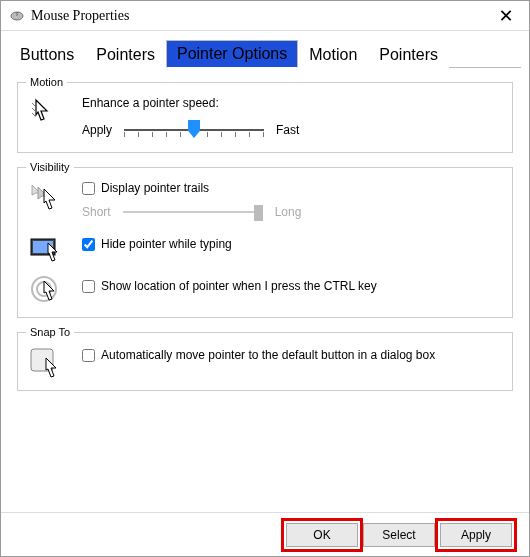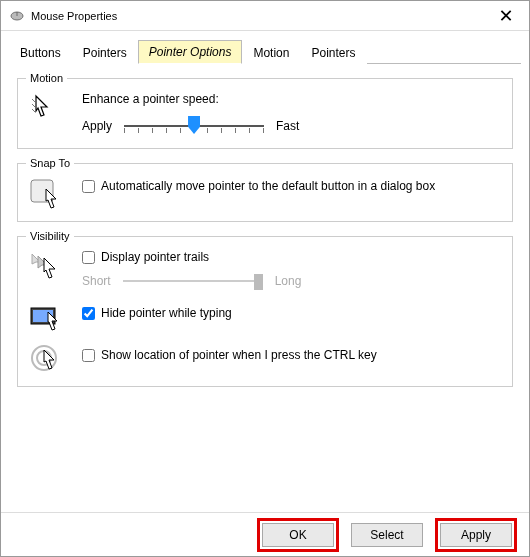--- a/index.html
+++ b/index.html
@@ -1,44 +1,44 @@
 <!DOCTYPE html>
 <html><head>
   <meta charset="utf-8">
   <style>
     * { box-sizing: border-box; font-family: "Segoe UI", Tahoma, sans-serif; }
     body { margin: 0; background: #fff; width: 530px; height: 557px; overflow: hidden; font-size: 12px; color: #000; }
     .window { width: 530px; height: 557px; border: 1px solid #999; background: #fff; display: flex; flex-direction: column; }
     .titlebar { height: 30px; display: flex; align-items: center; justify-content: space-between; padding: 0 8px; border-bottom: 1px solid #ddd; background: #fff; }
     .titlebar-left { display: flex; align-items: center; gap: 6px; }
-    .title-text { font-size: 11px; }
+    .title-text { font-size: 14px; font-family: Liberation Serif, serif; }
     .close-x { font-size: 18px; font-weight: 300; cursor: default; width: 30px; text-align: center; }
     .tabs-row { display: flex; align-items: flex-end; margin: 8px 8px 0 8px; border-bottom: 1px solid #bbb; }
-    .tab { padding: 4px 10px; font-size: 12px; border: 1px solid transparent; border-bottom: none; cursor: default; position: relative; top: 1px; background: #fff; }
-    .tab.active { border-color: #bbb; border-bottom: 1px solid #fff; background: #fef9c3; font-style: italic; }
+    .tab { padding: 4px 10px; font-size: 16px; border: 1px solid transparent; border-bottom: none; cursor: default; position: relative; top: 1px; background: #fff; }
+    .tab.active { border-color: #bbb; border-bottom: 1px solid #fff; background: #1d4ed8; }
     .content { flex: 1; padding: 8px 16px 8px 16px; }
     fieldset { border: 1px solid #ccc; margin: 0 0 8px 0; padding: 8px 12px 10px 8px; }
     legend { font-size: 11px; padding: 0 4px; }
     .row { display: flex; align-items: flex-start; gap: 14px; }
     .icon-col { width: 42px; display: flex; justify-content: center; padding-top: 2px; }
     .body-col { flex: 1; }
     .speed-label { font-size: 12px; margin-bottom: 8px; }
     .speed-row { display: flex; align-items: center; gap: 12px; font-size: 12px; }
     .slider-wrap { position: relative; width: 140px; height: 24px; }
     .slider-track { position: absolute; left: 0; right: 0; top: 11px; height: 2px; background: #555; }
     .slider-ticks { position: absolute; left: 0; right: 0; top: 14px; display: flex; justify-content: space-between; }
     .slider-ticks span { width: 1px; height: 5px; background: #777; }
     .slider-thumb { position: absolute; top: 2px; width: 12px; height: 18px; background: #1e90ff; clip-path: polygon(0 0,100% 0,100% 60%,50% 100%,0 60%); transform: translateX(-6px); }
     .chk { display: flex; align-items: center; gap: 6px; font-size: 12px; margin-top: 6px; }
     .chk input { width: 13px; height: 13px; margin: 0; }
     .disabled-text { color: #aaa; }
     .slider-flat { position: relative; width: 140px; height: 22px; }
     .slider-flat-track { position: absolute; left:0; right:0; top:10px; height:2px; background:#ccc; }
     .slider-flat-thumb { position:absolute; top:4px; right:0; width:9px; height:16px; background:#bbb; }
-    .footer { height: 44px; display: flex; align-items: center; justify-content: flex-end; gap: 12px; padding: 0 12px; border-top: 1px solid #ddd; }
+    .footer { height: 44px; display: flex; align-items: center; justify-content: flex-end; gap: 0; padding: 0 12px; border-top: 1px solid #ddd; }
     .btn { width: 72px; height: 24px; border: 1px solid #a8a8a8; background: #e9e9e9; font-size: 12px; cursor: default; }
     .red-box { border: 3px solid #e00000; padding: 2px; }
     svg { display: block; }
   </style>
 </head>
 <body>
 
 <div class="window">
 
   <div class="titlebar">
@@ -94,38 +94,20 @@
                 </div>
               <div class="slider-thumb" id="speed-thumb" style="left: 70px;"></div>
             </div>
             <span>Fast</span>
           </div>
         </div>
       </div>
     </fieldset>
 
     <fieldset>
-      <legend>Snap To</legend>
-      <div class="row">
-        <div class="icon-col">
-          <svg width="34" height="32" viewBox="0 0 34 32">
-            <rect x="1" y="1" width="22" height="22" rx="3" fill="#eee" stroke="#888"></rect>
-            <path d="M16 22 L16 10 L26 20 L21 20 L24 28 L21 29 L18 21 Z" fill="#fff" stroke="#000" stroke-width="1"></path>
-          </svg>
-        </div>
-        <div class="body-col">
-          <label class="chk" style="margin-top:2px;">
-            <input type="checkbox" id="chk-snap" style="">
-            <span>Automatically move pointer to the default button in a dialog box</span>
-          </label>
-        </div>
-      </div>
-    </fieldset>
-
-    <fieldset>
       <legend>Visibility</legend>
 
       <div class="row" style="margin-bottom:10px;">
         <div class="icon-col">
           <svg width="34" height="30" viewBox="0 0 34 30">
             <path d="M2 12 L2 2 L10 10 L6 10 Z" fill="#ddd" stroke="#aaa"></path>
             <path d="M8 16 L8 4 L17 13 L12 13 Z" fill="#ccc" stroke="#999"></path>
             <path d="M14 20 L14 6 L25 17 L19 17 L22 25 L19 26 L16 18 Z" fill="#fff" stroke="#000"></path>
           </svg>
         </div>
@@ -171,20 +153,38 @@
         </div>
         <div class="body-col">
           <label class="chk" style="margin-top:6px;">
             <input type="checkbox" id="chk-ctrl" style="">
             <span>Show location of pointer when I press the CTRL key</span>
           </label>
         </div>
       </div>
 
     </fieldset>
+
+    <fieldset>
+      <legend>Snap To</legend>
+      <div class="row">
+        <div class="icon-col">
+          <svg width="34" height="32" viewBox="0 0 34 32">
+            <rect x="1" y="1" width="22" height="22" rx="3" fill="#eee" stroke="#888"></rect>
+            <path d="M16 22 L16 10 L26 20 L21 20 L24 28 L21 29 L18 21 Z" fill="#fff" stroke="#000" stroke-width="1"></path>
+          </svg>
+        </div>
+        <div class="body-col">
+          <label class="chk" style="margin-top:2px;">
+            <input type="checkbox" id="chk-snap" style="">
+            <span>Automatically move pointer to the default button in a dialog box</span>
+          </label>
+        </div>
+      </div>
+    </fieldset>
   </div>
 
   <div class="footer">
     <span class="red-box">
       <button class="btn">OK</button>
     </span>
     <button class="btn">Select</button>
     <span class="red-box">
       <button class="btn">Apply</button>
     </span>

